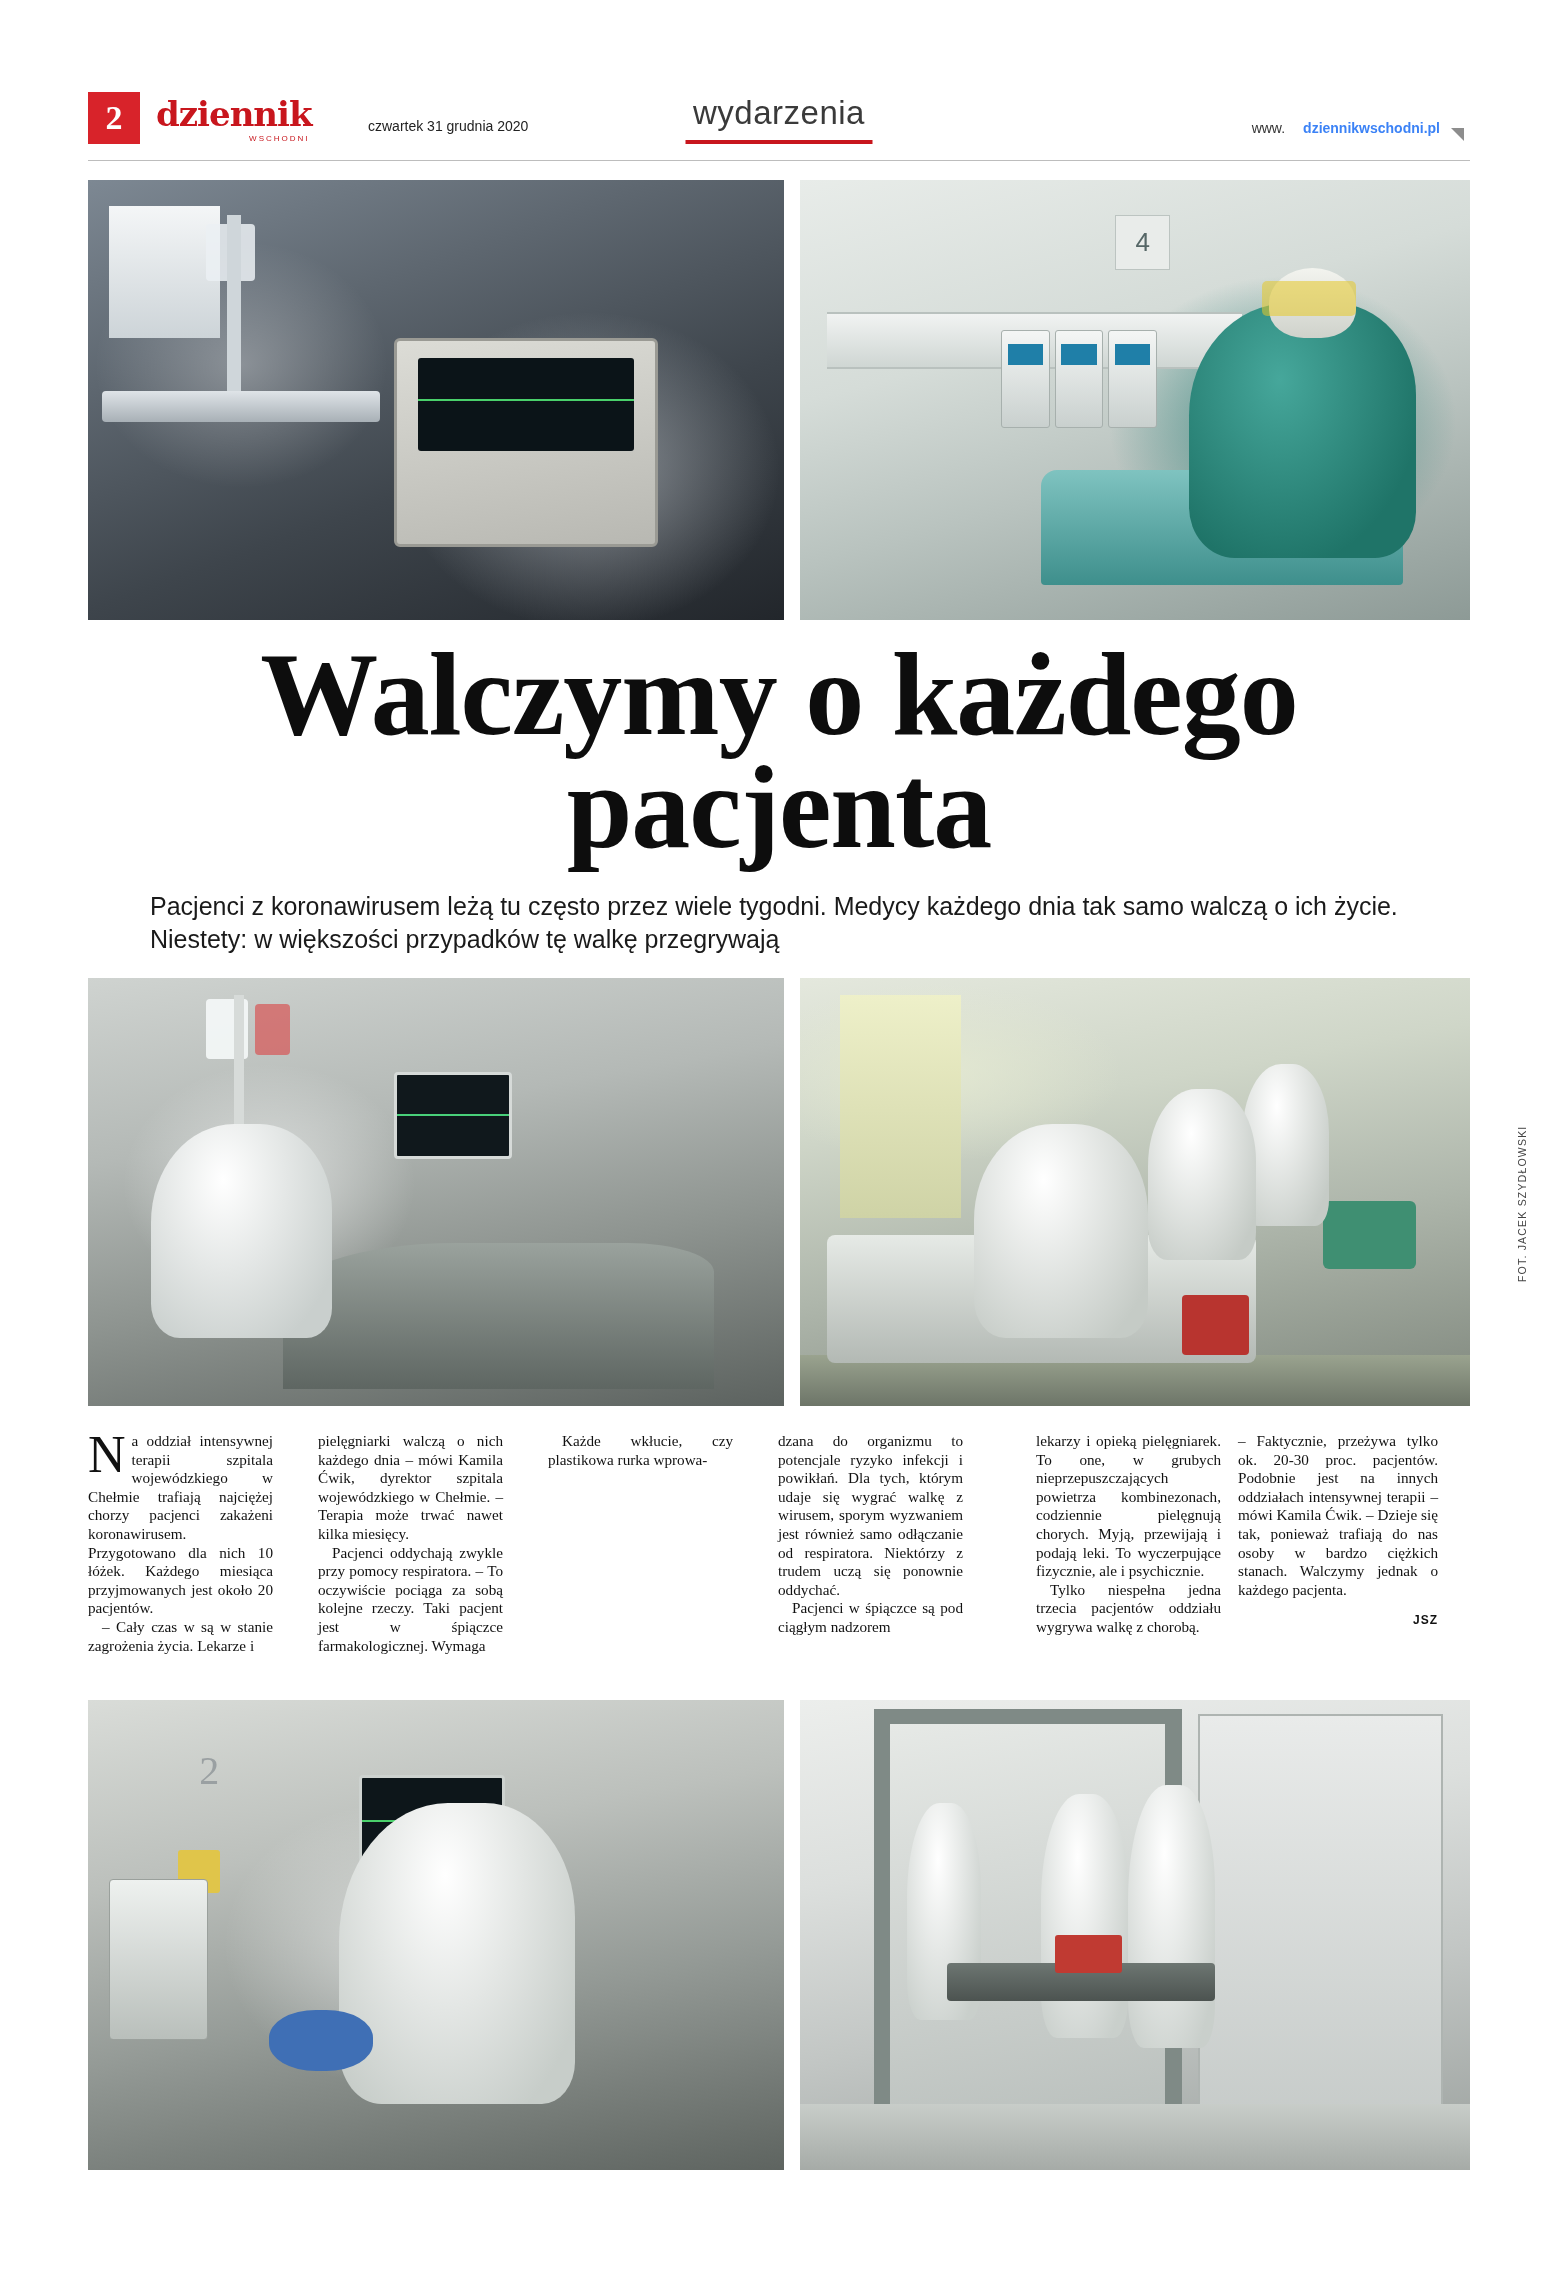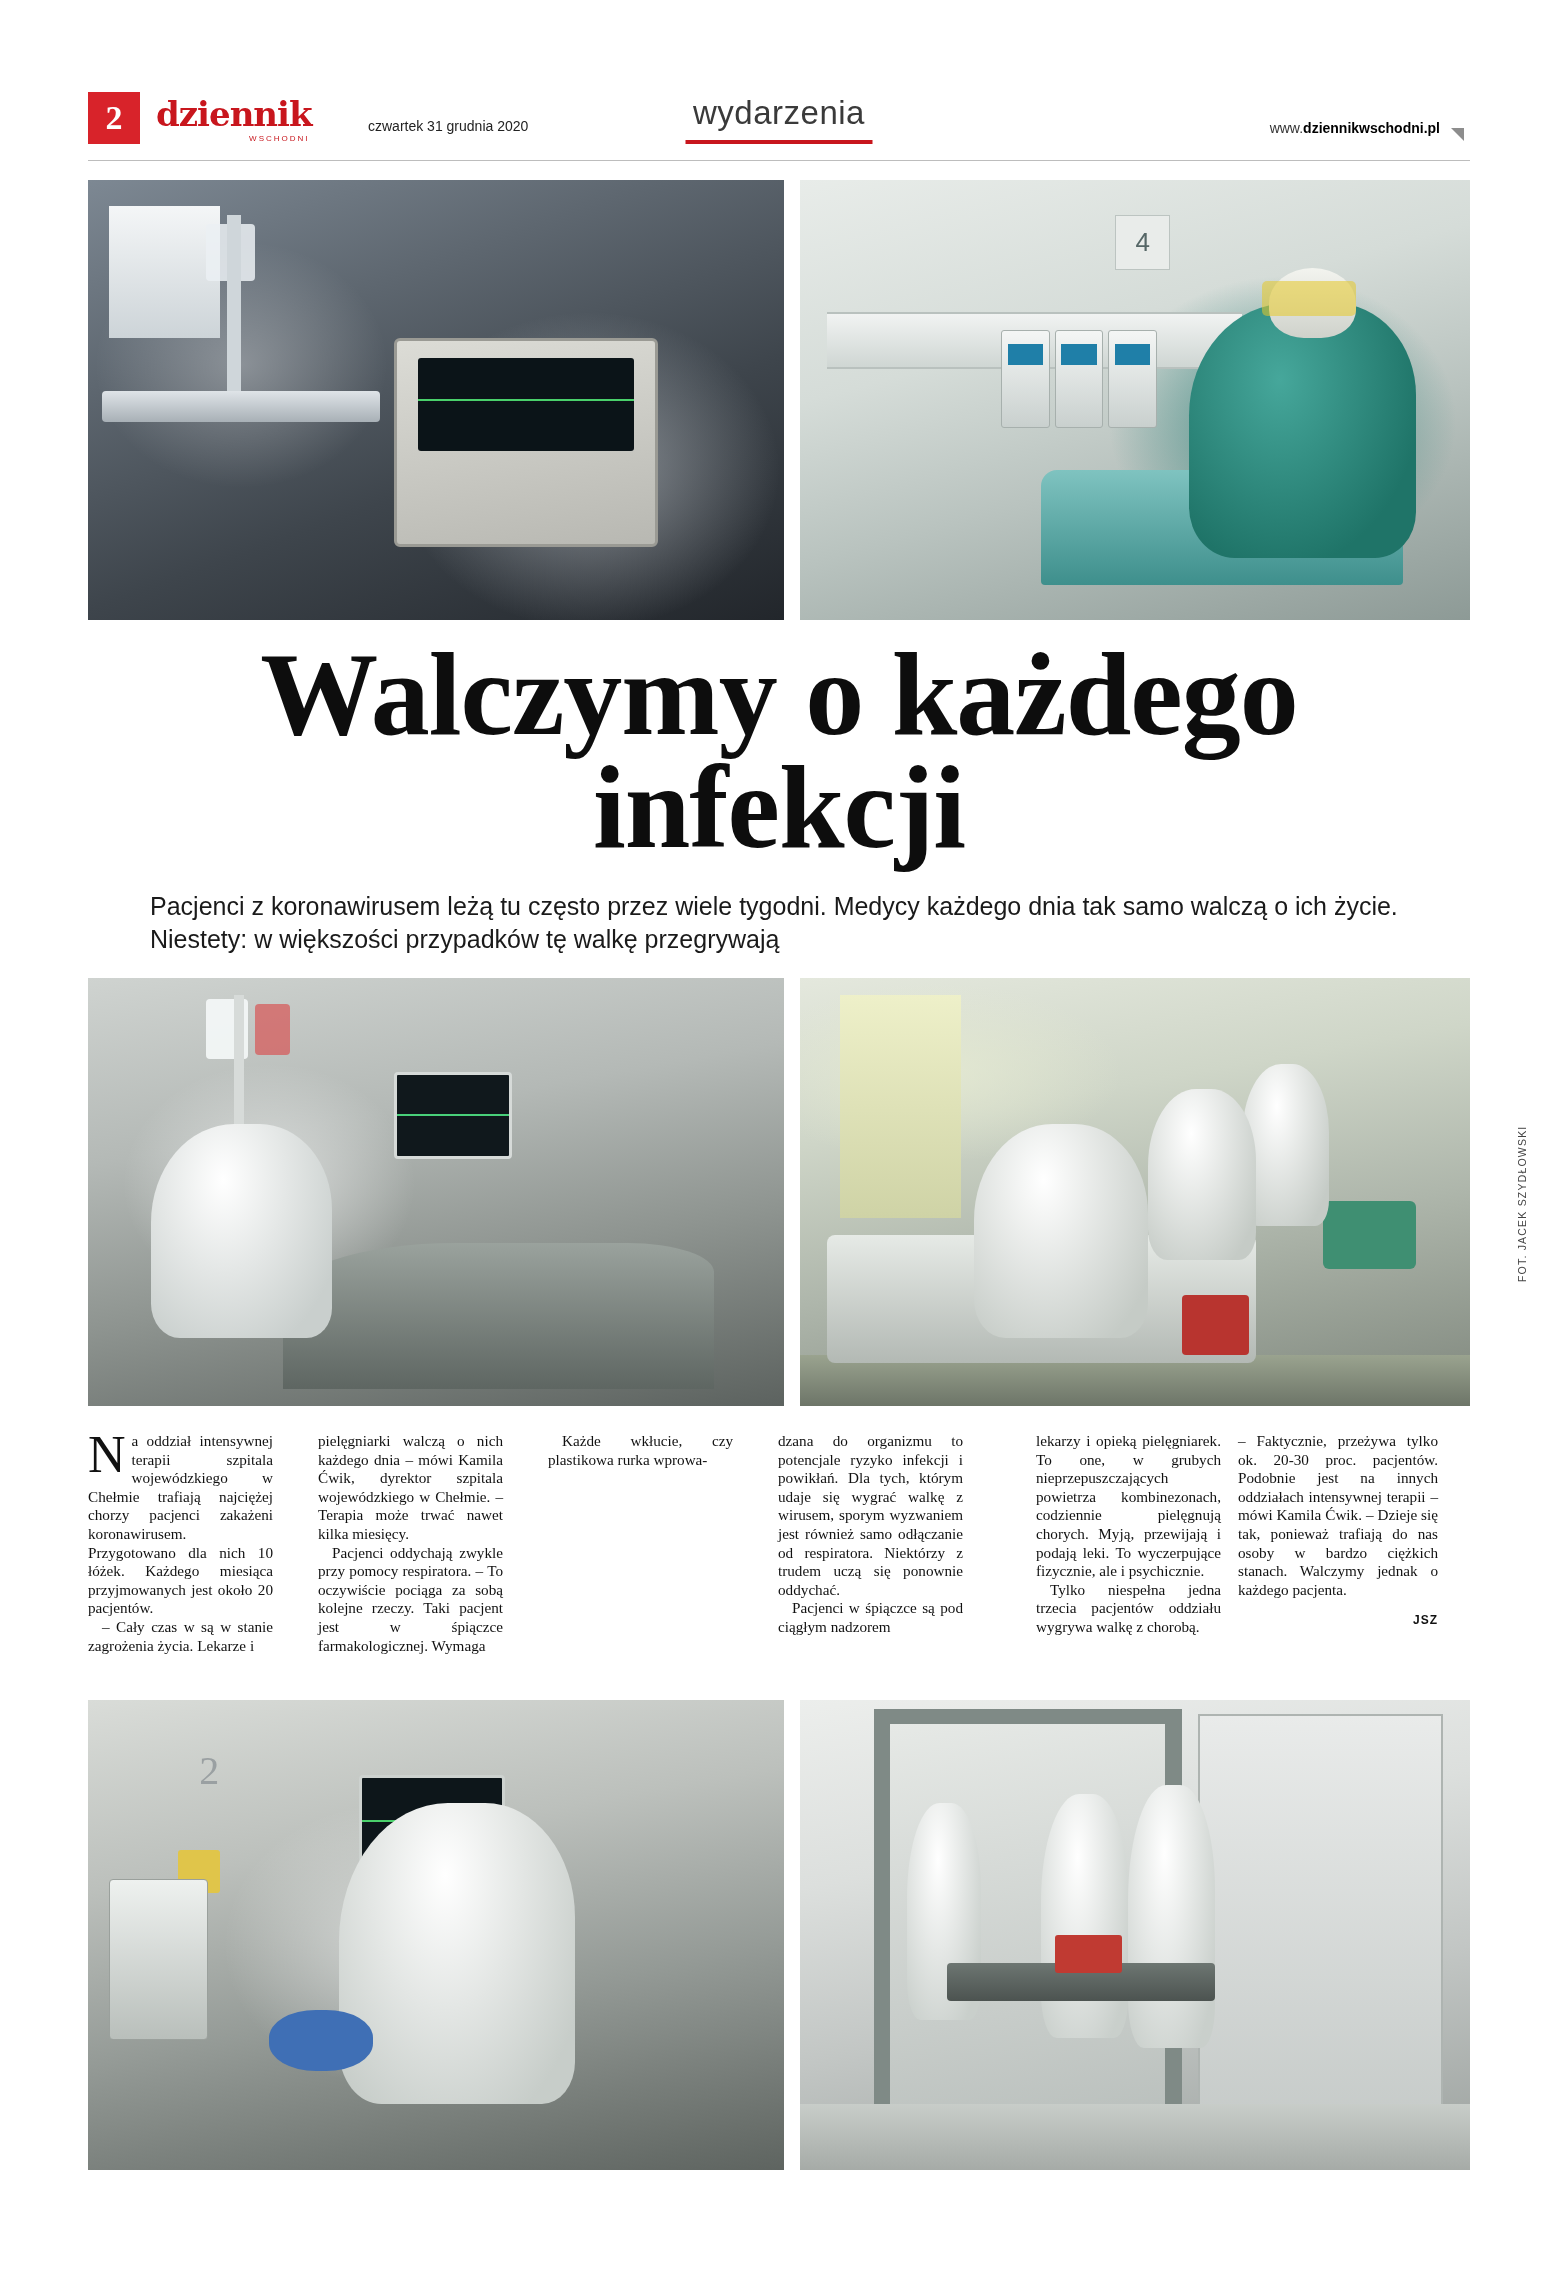--- a/index.html
+++ b/index.html
@@ -94,21 +94,21 @@
     background: #c8161d;
   }
   .site-url {
     position: absolute;
     right: 30px;
     top: 28px;
     font-family: "Liberation Sans", sans-serif;
     font-size: 14px;
     color: #333;
   }
-  .site-url b { color: #000000; }
+  .site-url b { color: #3b82f6; margin-left: 18px; }
   .corner-mark {
     position: absolute;
     right: 6px;
     top: 36px;
     width: 0; height: 0;
     border-left: 13px solid transparent;
     border-top: 13px solid #8d8d8d;
   }
   .header-rule {
     position: absolute;
@@ -585,21 +585,21 @@
       <div class="pump p1"></div>
       <div class="pump p2"></div>
       <div class="pump p3"></div>
       <div class="bedsheet"></div>
       <div class="gown"></div>
       <div class="hood"></div>
       <div class="visor"></div>
     </div>
   </div>
 
-  <div class="headline">Walczymy o każdego infekcji</div>
+  <div class="headline">Walczymy o każdego pacjenta</div>
   <div class="deck">Pacjenci z koronawirusem leżą tu często przez wiele tygodni. Medycy każdego dnia tak samo walczą o ich życie. Niestety: w większości przypadków tę walkę przegrywają</div>
 
   <div class="photo" id="photo-nurse-bed" style="left:88px; top:978px; width:696px; height:428px;">
     <div class="ph-inner">
       <div class="bag1"></div>
       <div class="bag2"></div>
       <div class="ivpole"></div>
       <div class="monitor"></div>
       <div class="quilt"></div>
       <div class="suit"></div>

